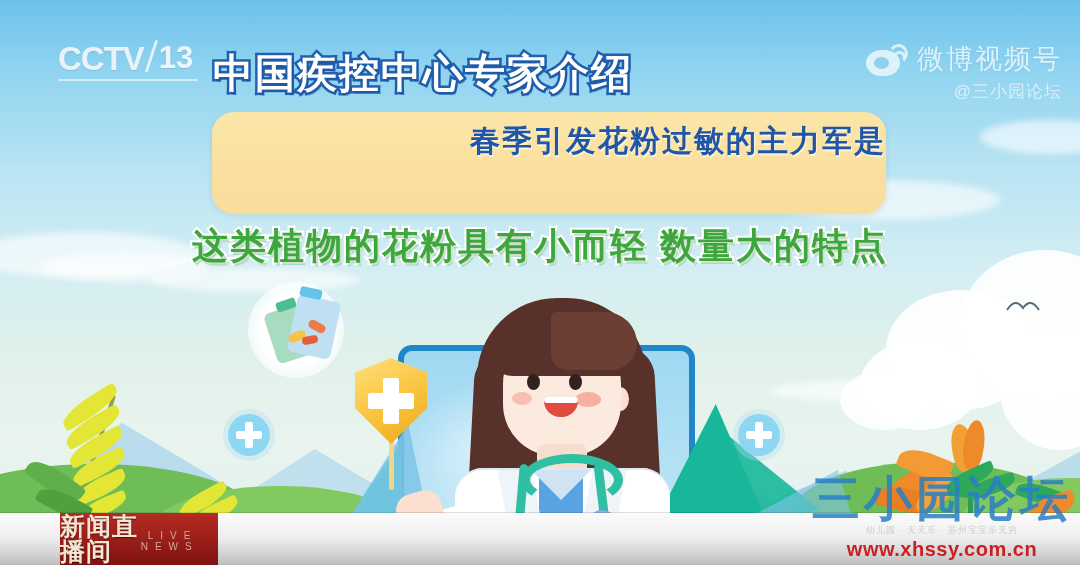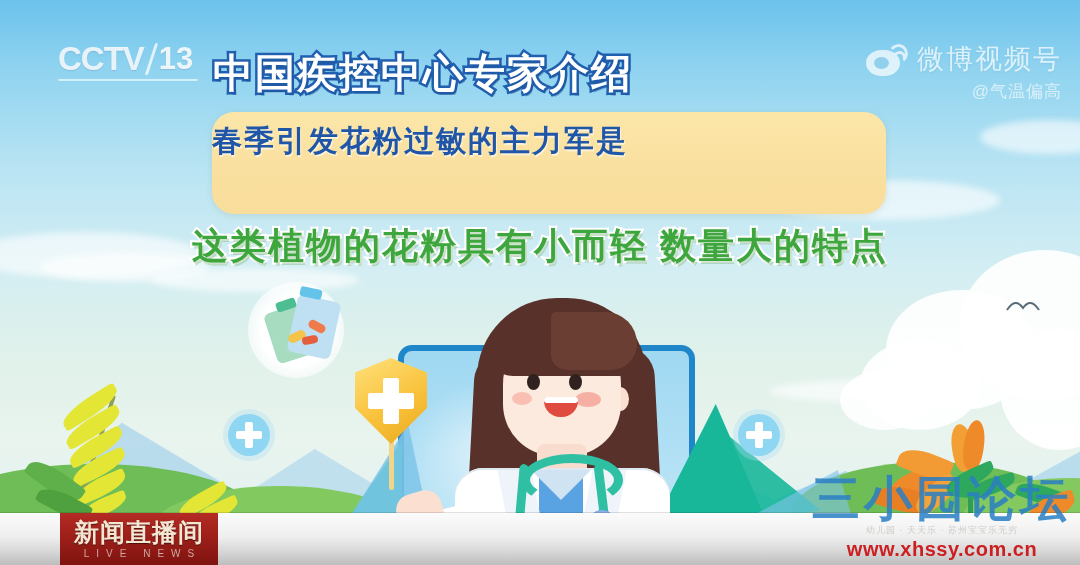--- a/index.html
+++ b/index.html
@@ -14,21 +14,21 @@
   .layer{position:absolute;left:0;top:0;width:1080px;height:565px;pointer-events:none;}
 
   .cloud{position:absolute;background:#ffffff;border-radius:50%;opacity:.92;}
   .cloud-soft{position:absolute;background:rgba(255,255,255,.6);border-radius:50%;filter:blur(3px);}
 
   .mountain{position:absolute;background:#a9d4ec;}
   .hill{position:absolute;border-radius:50% 50% 0 0;}
 
   
   #cctv-bug{position:absolute;left:58px;top:40px;width:180px;height:68px;}
-  .cctv-row{display:flex;align-items:center;gap:6px;}
+  .cctv-row{display:flex;align-items:flex-start;gap:6px;}
   .cctv-text{
     font-size:33px;font-weight:bold;letter-spacing:-1px;
     color:rgba(255,255,255,.82);
     text-shadow:0 1px 1px rgba(120,170,200,.55);
     font-family:"Liberation Sans",sans-serif;
   }
   .cctv-slash{width:3px;height:32px;background:rgba(255,255,255,.75);transform:skewX(-18deg);border-radius:2px;}
   .cctv-13{
     font-size:31px;font-weight:bold;color:rgba(255,255,255,.85);
     text-shadow:0 1px 1px rgba(120,170,200,.5);
@@ -66,21 +66,21 @@
     text-shadow:2px 3px 0 rgba(30,80,150,.35);
   }
 
   #yellow-card{
     position:absolute;left:212px;top:112px;width:674px;height:102px;
     background:linear-gradient(180deg,#fbe6a8 0%,#fae0a0 55%,#f8dd9b 100%);
     border-radius:22px;
     box-shadow:0 2px 6px rgba(120,140,100,.18);
   }
   #yc-line1{
-    position:absolute;left:0;right:0;top:9px;text-align:left;
+    position:absolute;left:0;right:0;top:9px;text-align:right;
     font-size:30px;font-weight:bold;letter-spacing:2px;color:#1f56a8;
     text-shadow:1px 2px 0 rgba(255,255,255,.55);
   }
   #yc-line2{
     position:absolute;left:0;right:0;top:53px;text-align:center;
     font-size:32px;font-weight:bold;letter-spacing:1px;color:#cf4418;
     text-shadow:1px 2px 0 rgba(255,255,255,.5);
   }
 
   #green-line{
@@ -194,21 +194,21 @@
 
   
   #banner{
     position:absolute;left:0;bottom:0;width:1080px;height:52px;
     background:linear-gradient(180deg,#fbfbfb 0%,#efefef 45%,#d6d6d6 75%,#bdbdbd 100%);
     box-shadow:0 -1px 0 rgba(0,0,0,.12);
   }
   #live-badge{
     position:absolute;left:60px;top:513px;width:158px;height:52px;
     background:linear-gradient(180deg,#b32b24 0%,#9d1f19 48%,#7e130f 100%);
-    display:flex;flex-direction:column;align-items:center;justify-content:center;
+    display:flex;flex-direction:row;align-items:center;justify-content:center;
   }
   #live-cn{font-size:25px;font-weight:bold;color:#f3e7d4;letter-spacing:1px;line-height:1;
       text-shadow:0 1px 1px rgba(0,0,0,.5);}
   #live-en{font-size:10px;letter-spacing:7px;text-indent:7px;color:#cfa9a0;margin-top:3px;}
   #ticker{
     position:absolute;left:225px;top:513px;width:700px;height:52px;
     display:flex;align-items:center;
     font-size:38px;font-weight:bold;letter-spacing:1px;color:#a3121a;
     text-shadow:1px 1px 0 rgba(255,255,255,.6);
   }
@@ -356,21 +356,21 @@
   <div id="weibo">
     <div class="weibo-row">
       <span class="weibo-eye">
         <span class="b1"></span>
           <span class="b2"></span>
         <span class="arc1"></span>
           <span class="arc2"></span>
       </span>
       <span class="weibo-name">微博视频号</span>
     </div>
-    <div class="weibo-handle">@气温偏高</div>
+    <div class="weibo-handle">@三小园论坛</div>
   </div>
 
   <div id="headline">中国疾控中心专家介绍</div>
 
   <div id="yellow-card">
     <div id="yc-line1">春季引发花粉过敏的主力军是</div>
   </div>
 
   <div id="green-line">这类植物的花粉具有小而轻 数量大的特点</div>
 

